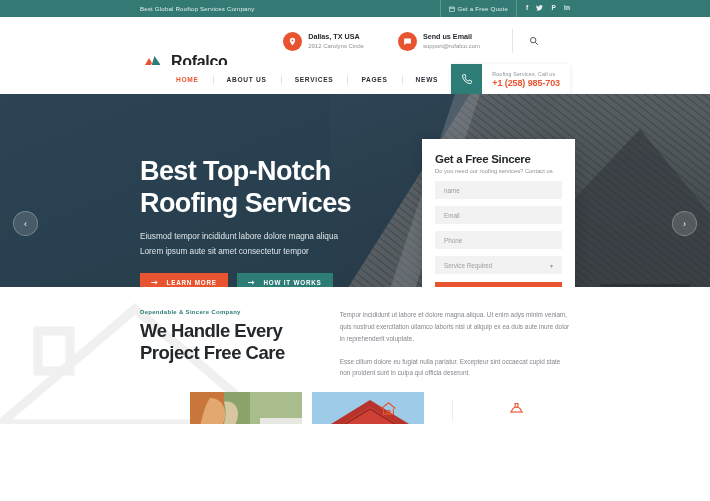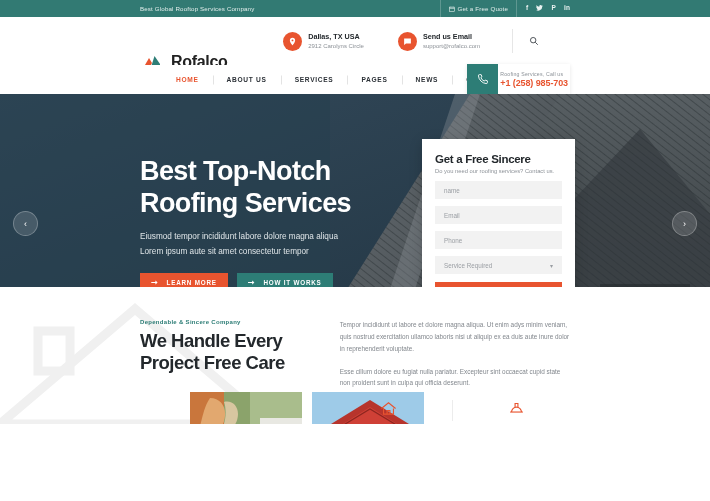--- a/index.html
+++ b/index.html
@@ -72,21 +72,21 @@
     width: 1px; height: 9px; background: #e3e3e3;
   }
   .callbox {
     position: absolute; right: 140px; top: -1px; display: flex; align-items: stretch;
     height: 31px; background: #fff; box-shadow: 0 1px 4px rgba(0,0,0,.10);
   }
   .call-icon {
     width: 31px; background: #2d7d76; display: flex; align-items: center; justify-content: center;
   }
   .call-icon svg { width: 13px; height: 13px; }
-  .call-text { padding: 0 2px; display: flex; flex-direction: column; justify-content: center; }
+  .call-text { padding: 0 10px; display: flex; flex-direction: column; justify-content: center; }
   .call-label { font-size: 5.2px; color: #8a9096; letter-spacing: .2px; }
   .call-number { font-size: 9px; font-weight: bold; color: #e8542f; margin-top: 1px; letter-spacing: -.1px; }
 
   
   .hero {
     position: relative; height: 193px; overflow: hidden;
     background: linear-gradient(160deg, #2d4352 0%, #28414f 45%, #223645 100%);
   }
   .hero-photo { position: absolute; inset: 0; }
   .hero-inner { position: absolute; left: 140px; top: 62px; z-index: 4; }
@@ -133,21 +133,21 @@
     margin-top: 8px; height: 21px; background: #e8542f; display: flex; align-items: center;
     color: #fff; font-size: 6.6px; font-weight: bold; letter-spacing: .9px;
   }
   .submit .arr { padding: 0 12px 0 10px; font-size: 8px; }
   .submit .lbl { flex: 1; text-align: center; padding-right: 30px; }
 
   
   .about { position: relative; height: 137px; background: #fff; overflow: hidden; }
   .watermark { position: absolute; left: -10px; top: 2px; z-index: 0; }
   .about-inner {
-    position: relative; z-index: 2; display: flex; padding: 32px 140px 0 140px; gap: 0;
+    position: relative; z-index: 2; display: flex; padding: 22px 140px 0 140px; gap: 0;
   }
   .about-left { width: 190px; }
   .eyebrow { font-size: 6px; font-weight: bold; color: #2d7d76; letter-spacing: .3px; }
   .about-h2 {
     margin-top: 5px; font-size: 18.5px; font-weight: bold; line-height: 1.2;
     color: #23282c; letter-spacing: -.5px;
   }
   .about-right { width: 245px; padding-left: 12px; }
   .about-right p { font-size: 6.4px; line-height: 1.85; color: #82878d; }
   .about-right p + p { margin-top: 11px; }

